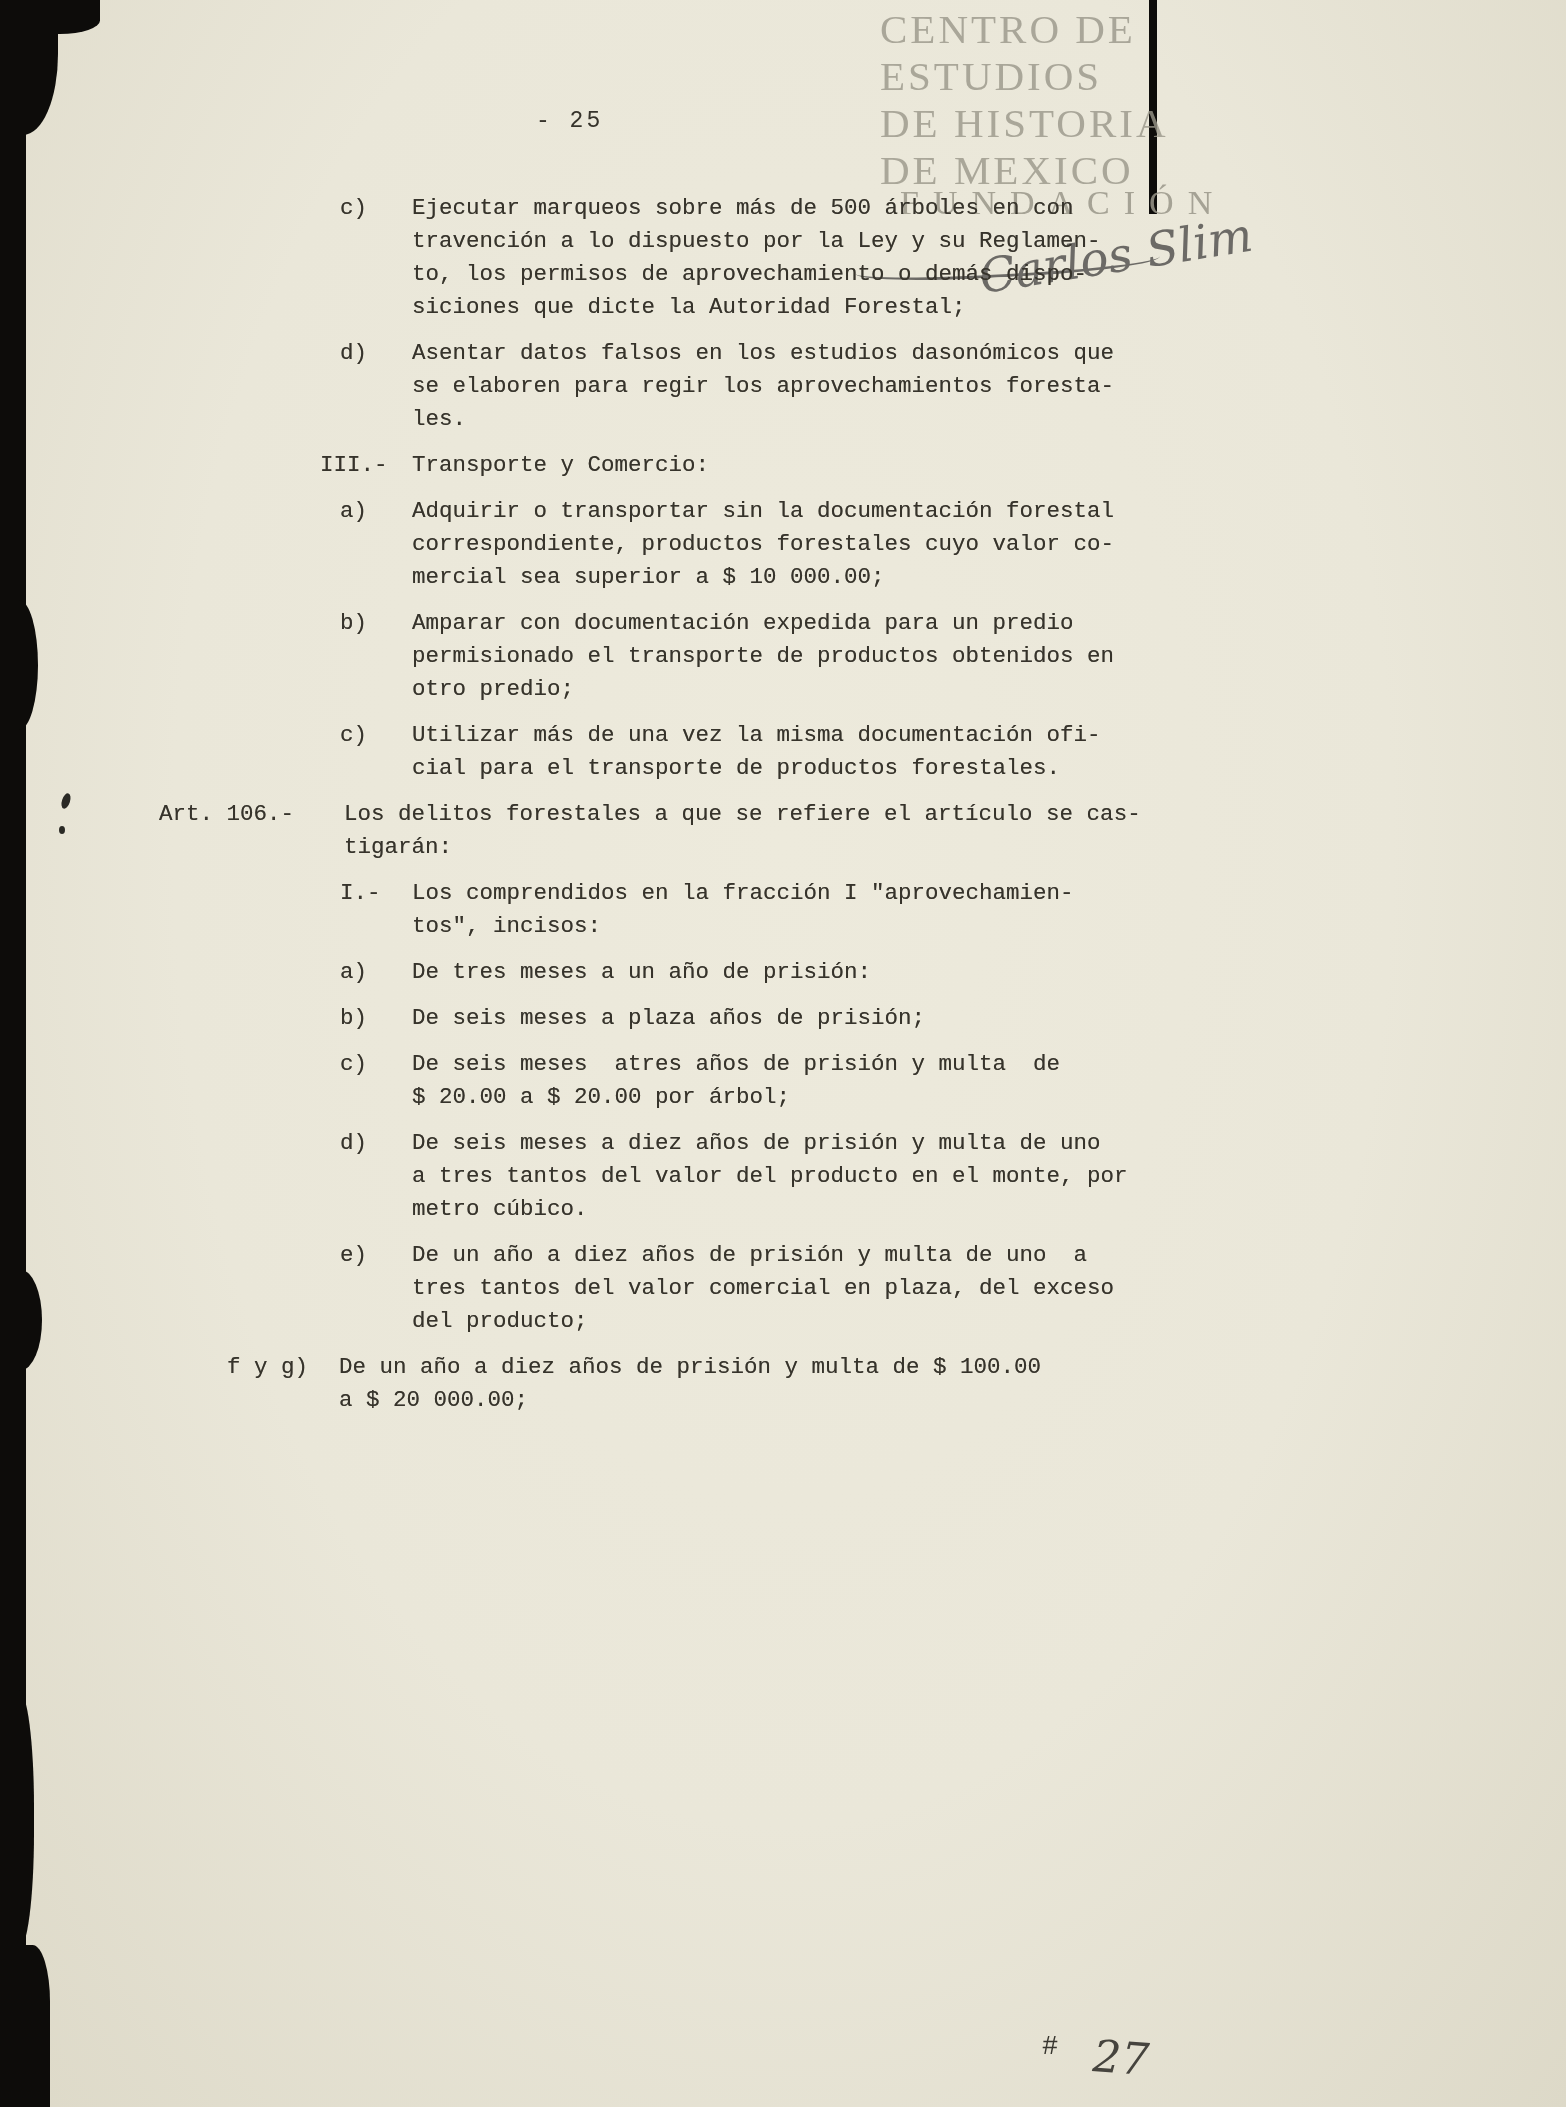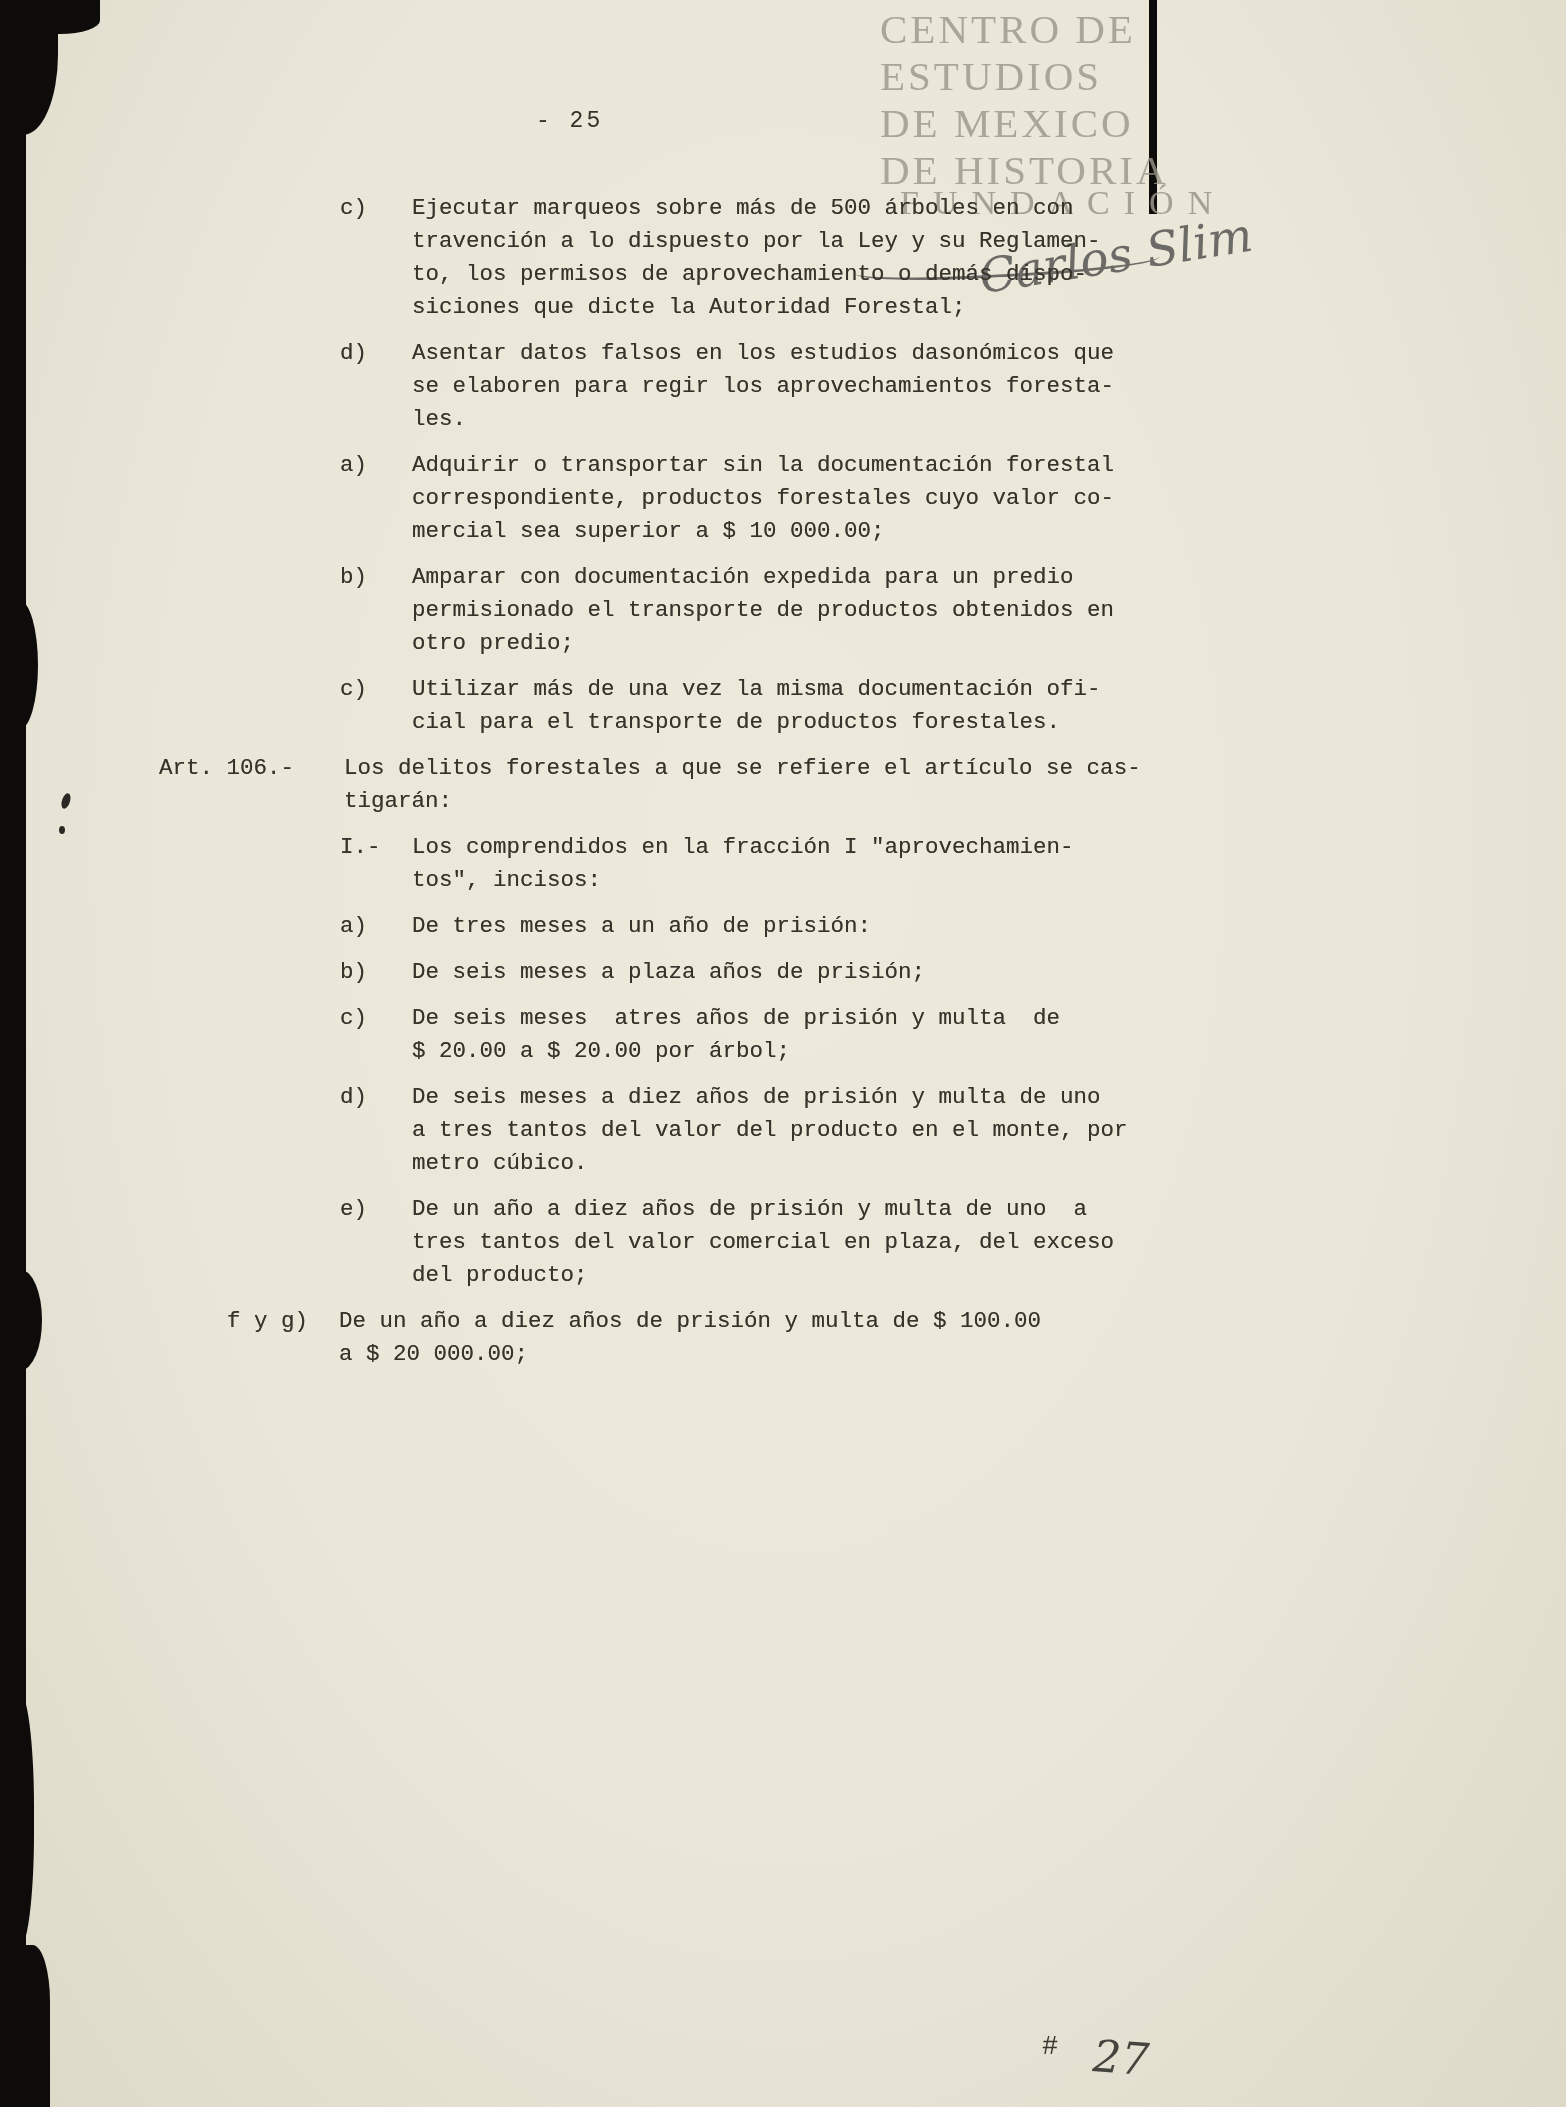--- a/index.html
+++ b/index.html
@@ -97,22 +97,22 @@
 <div class="artifact blob-l2"></div>
 <div class="artifact blob-l3"></div>
 <div class="artifact blob-bl"></div>
 <div class="artifact line-right"></div>
 <div class="artifact speck1"></div>
 <div class="artifact speck2"></div>
 
 <div class="watermark">
   <div class="wm-line">CENTRO DE</div>
   <div class="wm-line">ESTUDIOS</div>
+  <div class="wm-line">DE HISTORIA</div>
   <div class="wm-line">DE MEXICO</div>
-  <div class="wm-line">DE HISTORIA</div>
 </div>
 <div class="wm-foundation">FUNDACIÓN</div>
 <div class="sig-flourish"></div>
 <div class="signature">Carlos Slim</div>
 
 <div class="page-number-top">- 25</div>
 <div class="bottom-hash">#</div>
 <div class="bottom-page-number">27</div>
 
 <div class="content">
@@ -121,20 +121,24 @@
       <div class="entry-text">Ejecutar marqueos sobre más de 500 árboles en con
 travención a lo dispuesto por la Ley y su Reglamen-
 to, los permisos de aprovechamiento o demás dispo-
 siciones que dicte la Autoridad Forestal;</div>
     </div>
     <div class="entry entry-item">
       <span class="entry-label">d)</span>
       <div class="entry-text">Asentar datos falsos en los estudios dasonómicos que
 se elaboren para regir los aprovechamientos foresta-
 les.</div>
+    </div>
+    <div class="entry entry-roman">
+      <span class="entry-label">III.-</span>
+      <div class="entry-text">Transporte y Comercio:</div>
     </div>
     <div class="entry entry-item">
       <span class="entry-label">a)</span>
       <div class="entry-text">Adquirir o transportar sin la documentación forestal
 correspondiente, productos forestales cuyo valor co-
 mercial sea superior a $ 10 000.00;</div>
     </div>
     <div class="entry entry-item">
       <span class="entry-label">b)</span>
       <div class="entry-text">Amparar con documentación expedida para un predio

